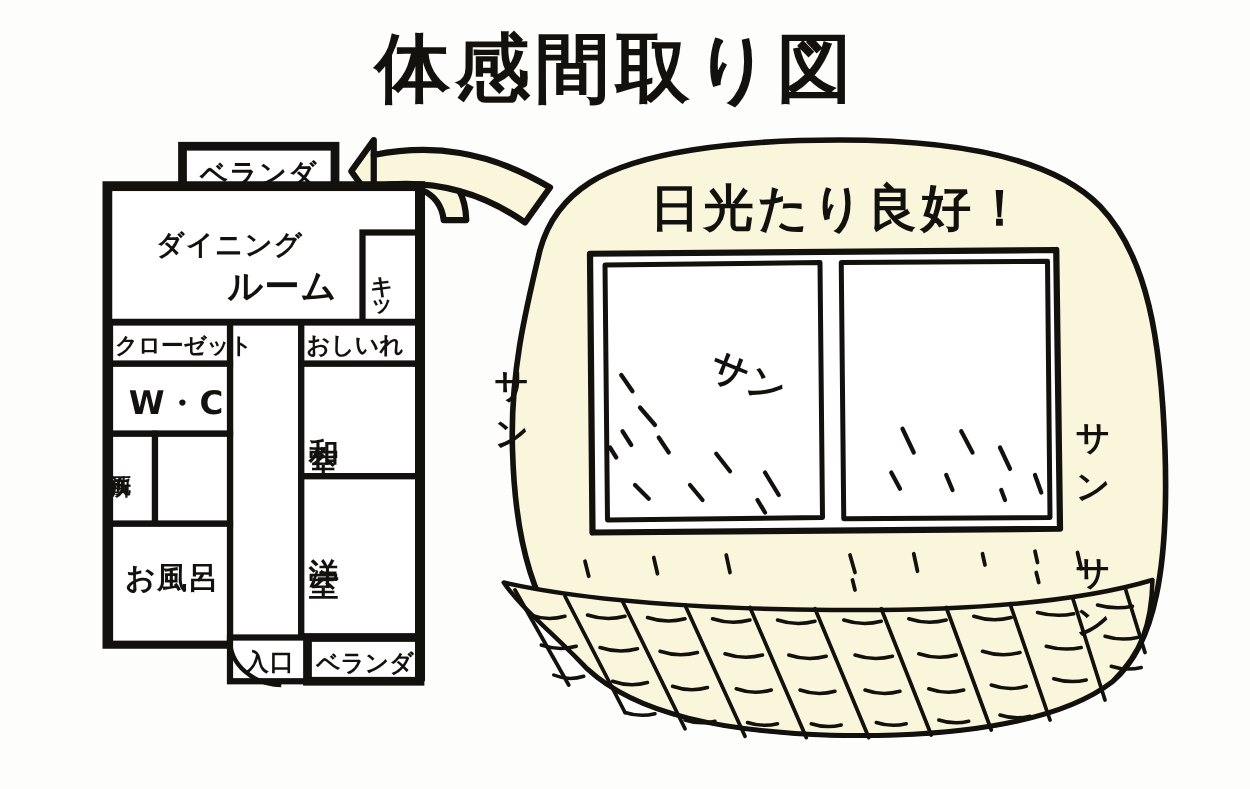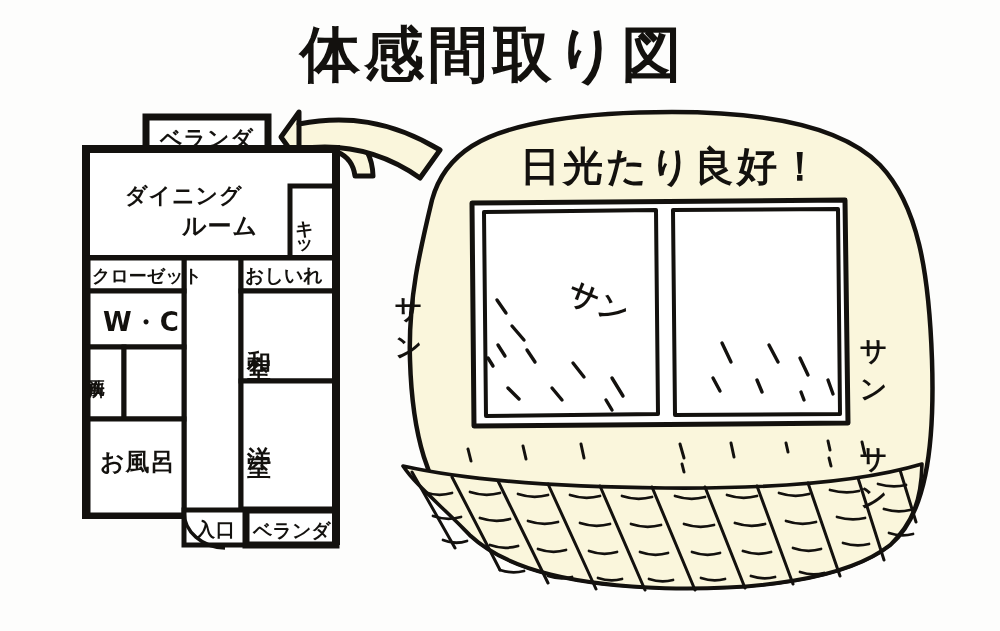--- a/index.html
+++ b/index.html
@@ -238,18 +238,18 @@
       <path d="M 184 512 A 42 36 0 0 0 225 548" fill="none" stroke="#13110e" stroke-width="3.5"></path>
 
       <rect x="246" y="510" width="90" height="35" fill="#ffffff" stroke="#13110e" stroke-width="7"></rect>
       <text class="handtext" x="253" y="537" font-size="19" letter-spacing="0">ベランダ</text>
 
       <line x1="336" y1="176" x2="336" y2="545" stroke="#13110e" stroke-width="8"></line>
     </g>
 
   </svg>
 
-  <div style="position:absolute; left:182px; top:210px; font-size:24px; font-weight:bold; color:#13110e; font-family:'DejaVu Sans', sans-serif; letter-spacing:1px;">
+  <div style="position:absolute; left:182px; top:210px; font-size:28px; font-weight:bold; color:#13110e; font-family:'DejaVu Sans', sans-serif; letter-spacing:1px;">
     
     <span id="dining-line2">ルーム</span>
   </div>
 
 </div>
 
 </body></html>

